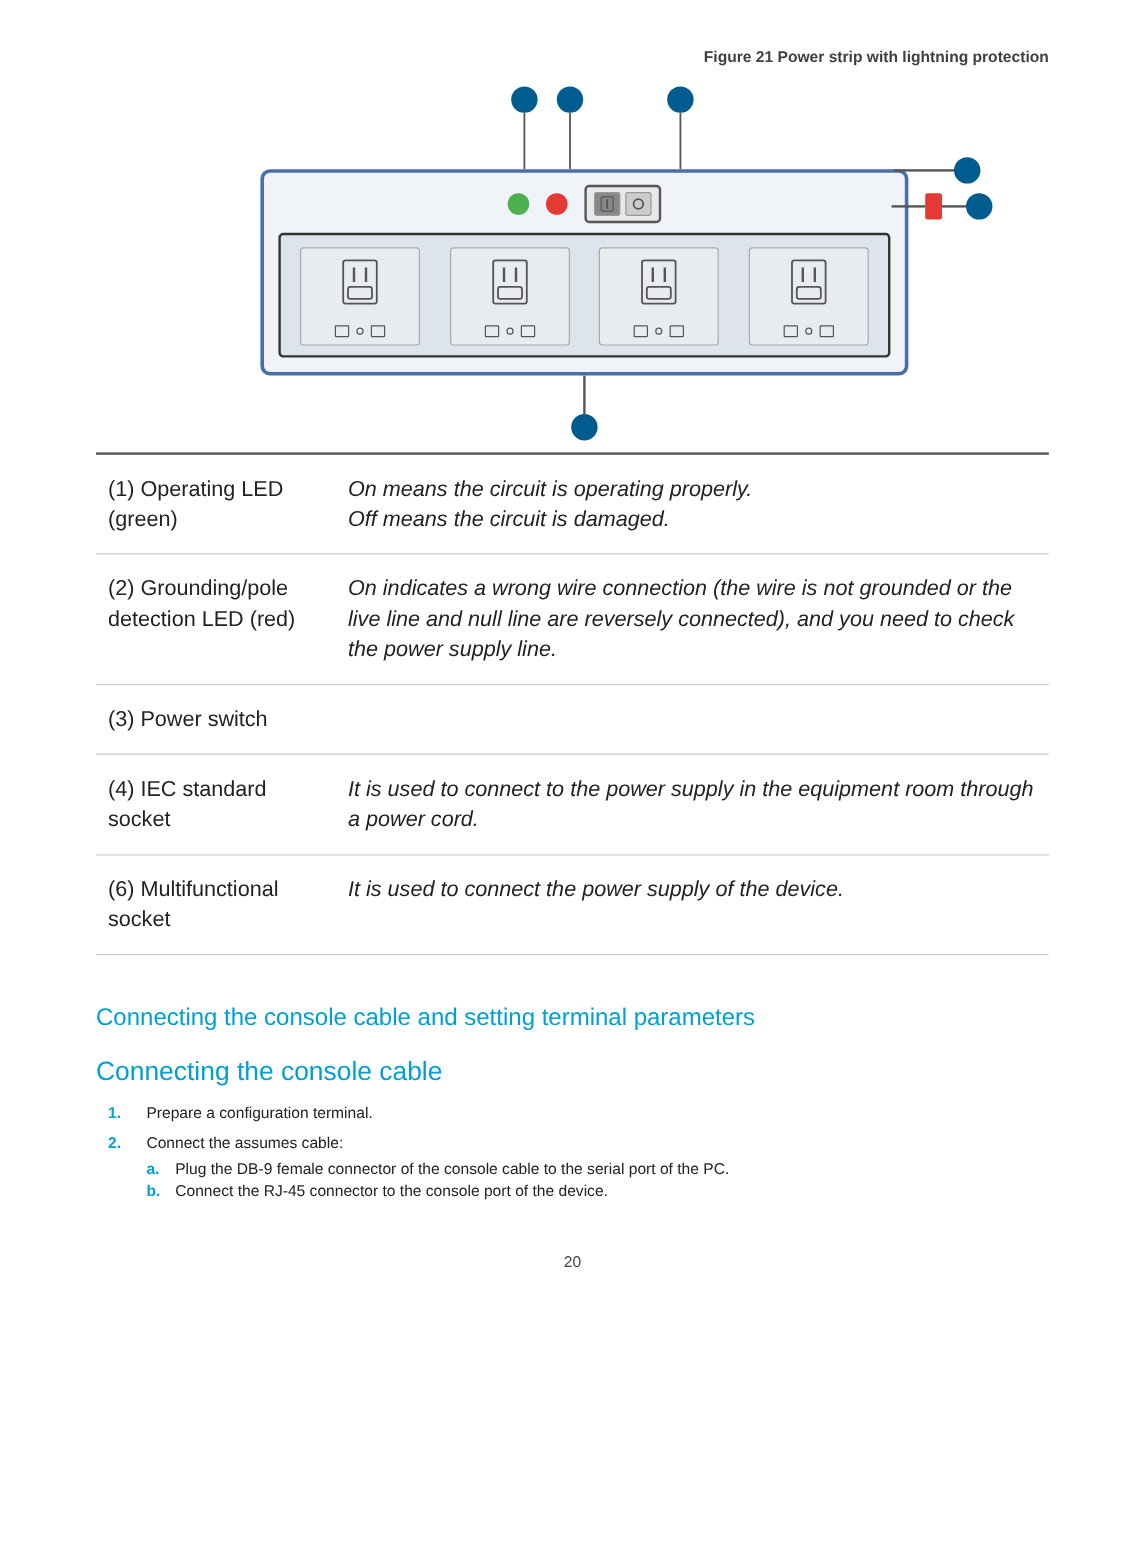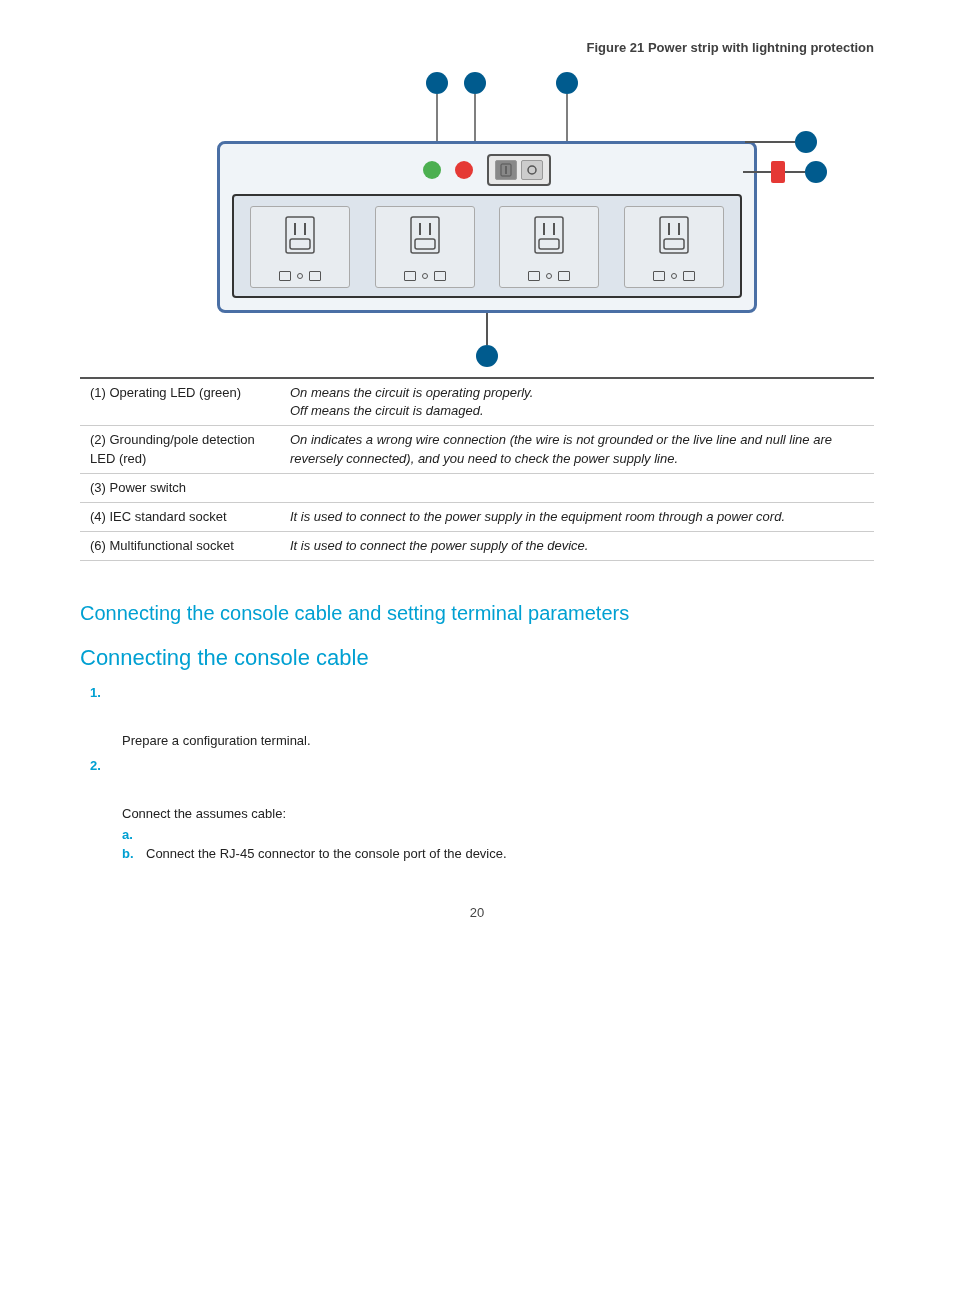--- a/index.html
+++ b/index.html
@@ -173,23 +173,23 @@
 
     
     .info-table {
       width: 100%;
       border-collapse: collapse;
       margin-top: 10px;
       margin-bottom: 40px;
     }
 
     .info-table td {
-      padding: 5px 10px;
+      padding: 16px 10px;
       vertical-align: top;
-      font-size: 13px;
+      font-size: 18px;
       line-height: 1.4;
     }
 
     .info-table tr {
       border-top: 1px solid #ccc;
     }
 
     .info-table tr:last-child {
       border-bottom: 1px solid #ccc;
     }
@@ -242,21 +242,20 @@
 
     .step-number {
       color: #00a0d2;
       font-weight: bold;
       min-width: 20px;
       font-size: 13px;
     }
 
     .step-content {
       flex: 1;
-      margin-top: 48px;
     }
 
     .step-desc {
       margin-top: 4px;
       color: #444;
       font-size: 13px;
       line-height: 1.5;
     }
 
     
@@ -447,20 +446,21 @@
 <ol class="steps-list" id="steps-list">
 <li>
       <span class="step-number">1.</span>
       <div class="step-content"><span>Prepare a configuration terminal.</span></div>
     </li>
     <li>
       <span class="step-number">2.</span>
       <div class="step-content"><span>Connect the assumes cable:</span><ul class="sub-list">
           <li>
             <span class="sub-label">a.</span>
+            <span>Plug the DB-9 female connector of the console cable to the serial port of the PC.</span>
           </li>
           <li>
             <span class="sub-label">b.</span>
             <span>Connect the RJ-45 connector to the console port of the device.</span>
           </li>
         </ul></div>
     </li>
   </ol>
 
 <div class="page-number">20</div>

